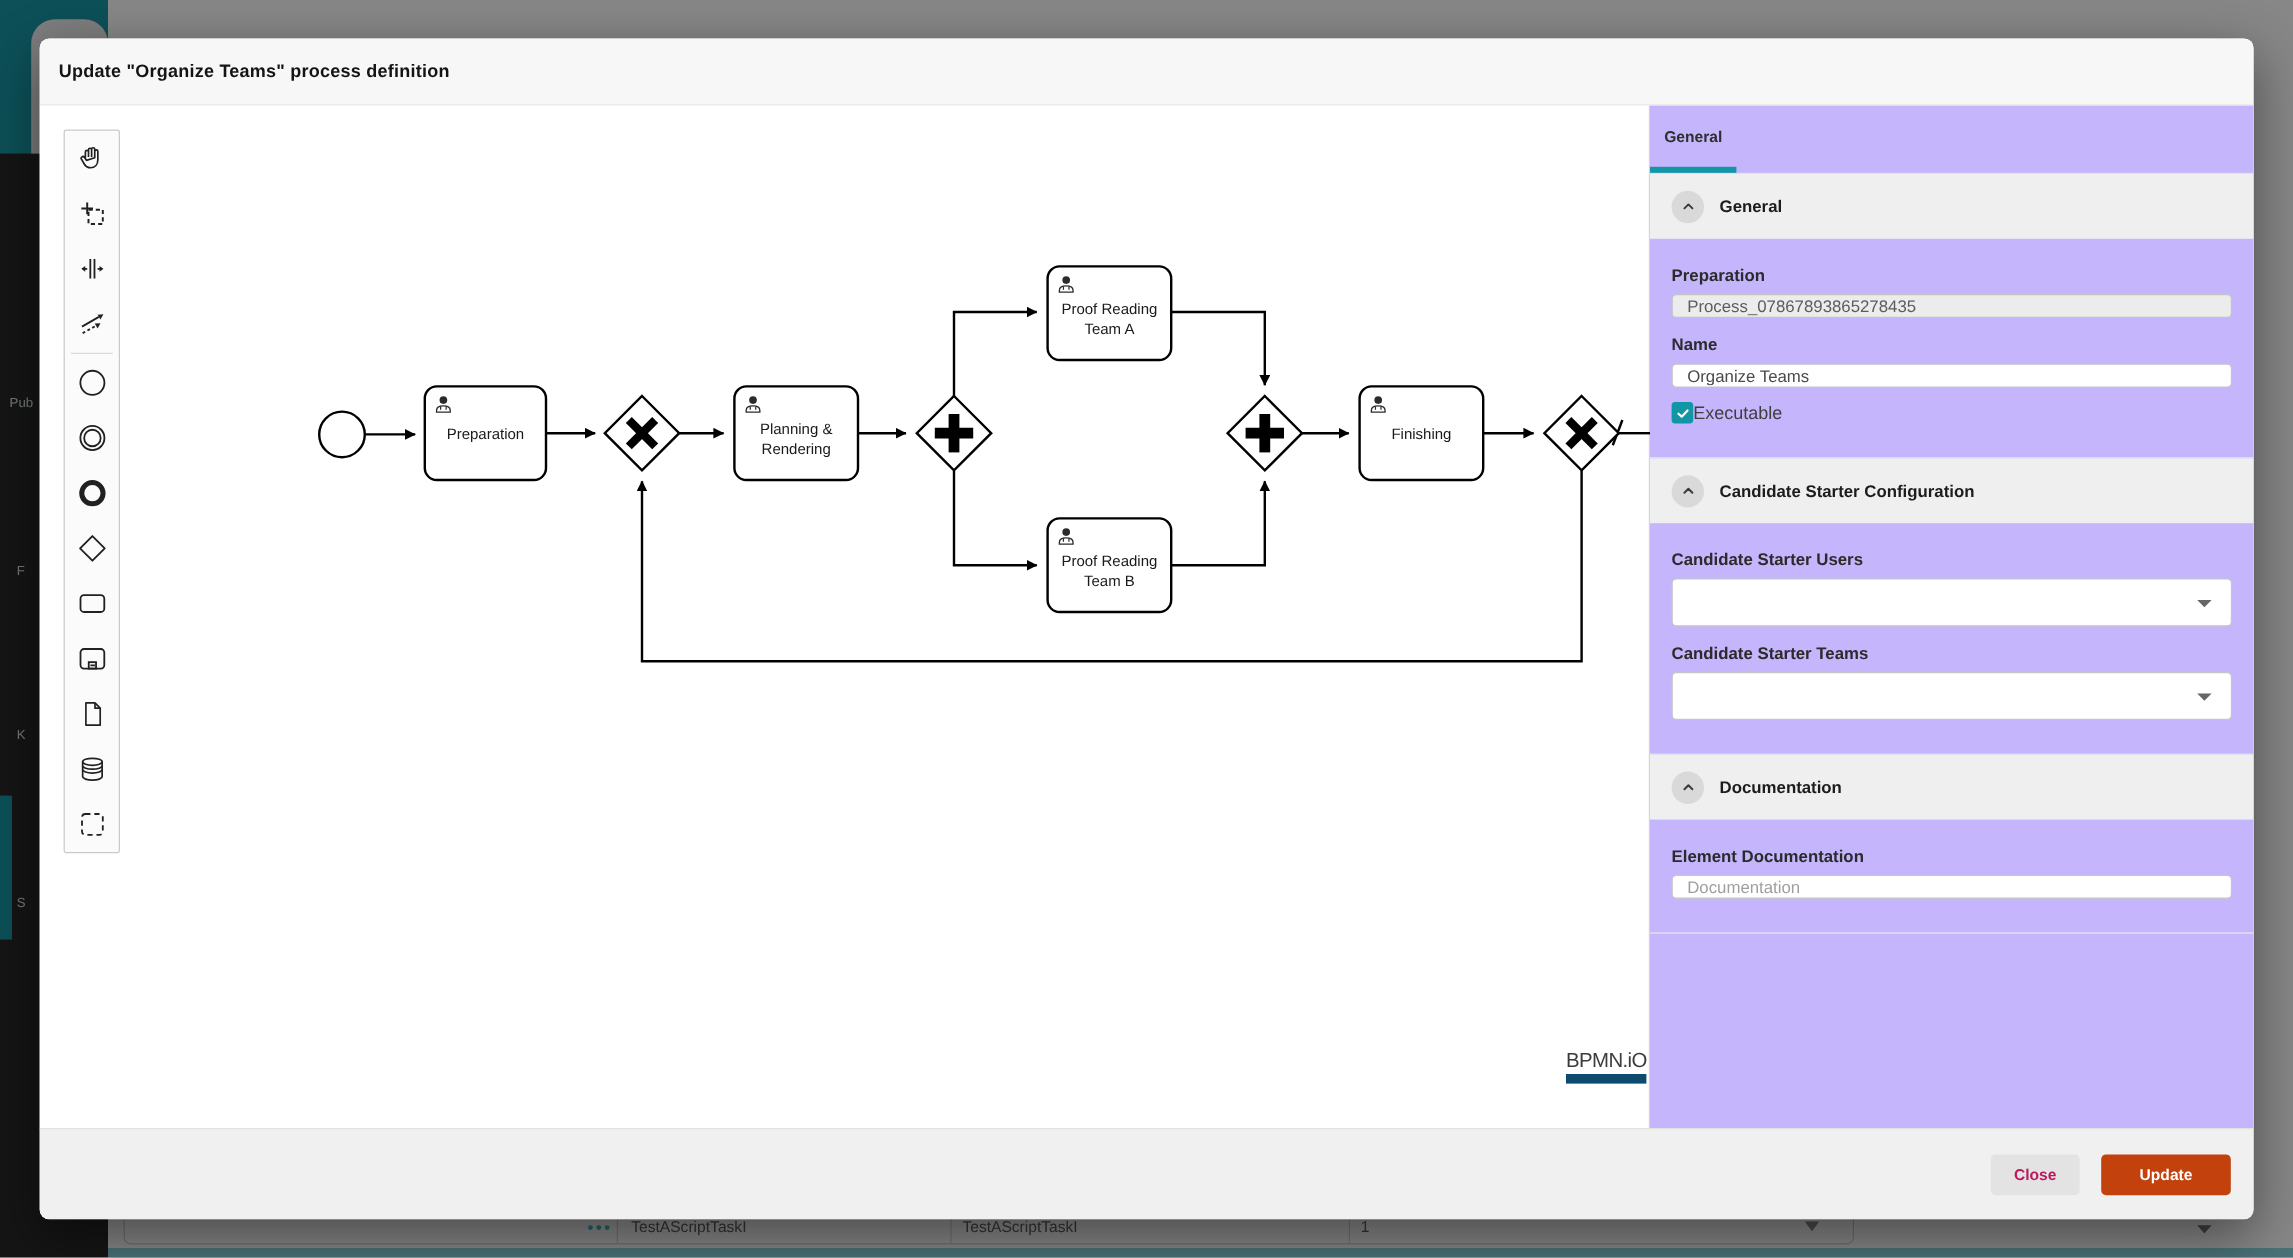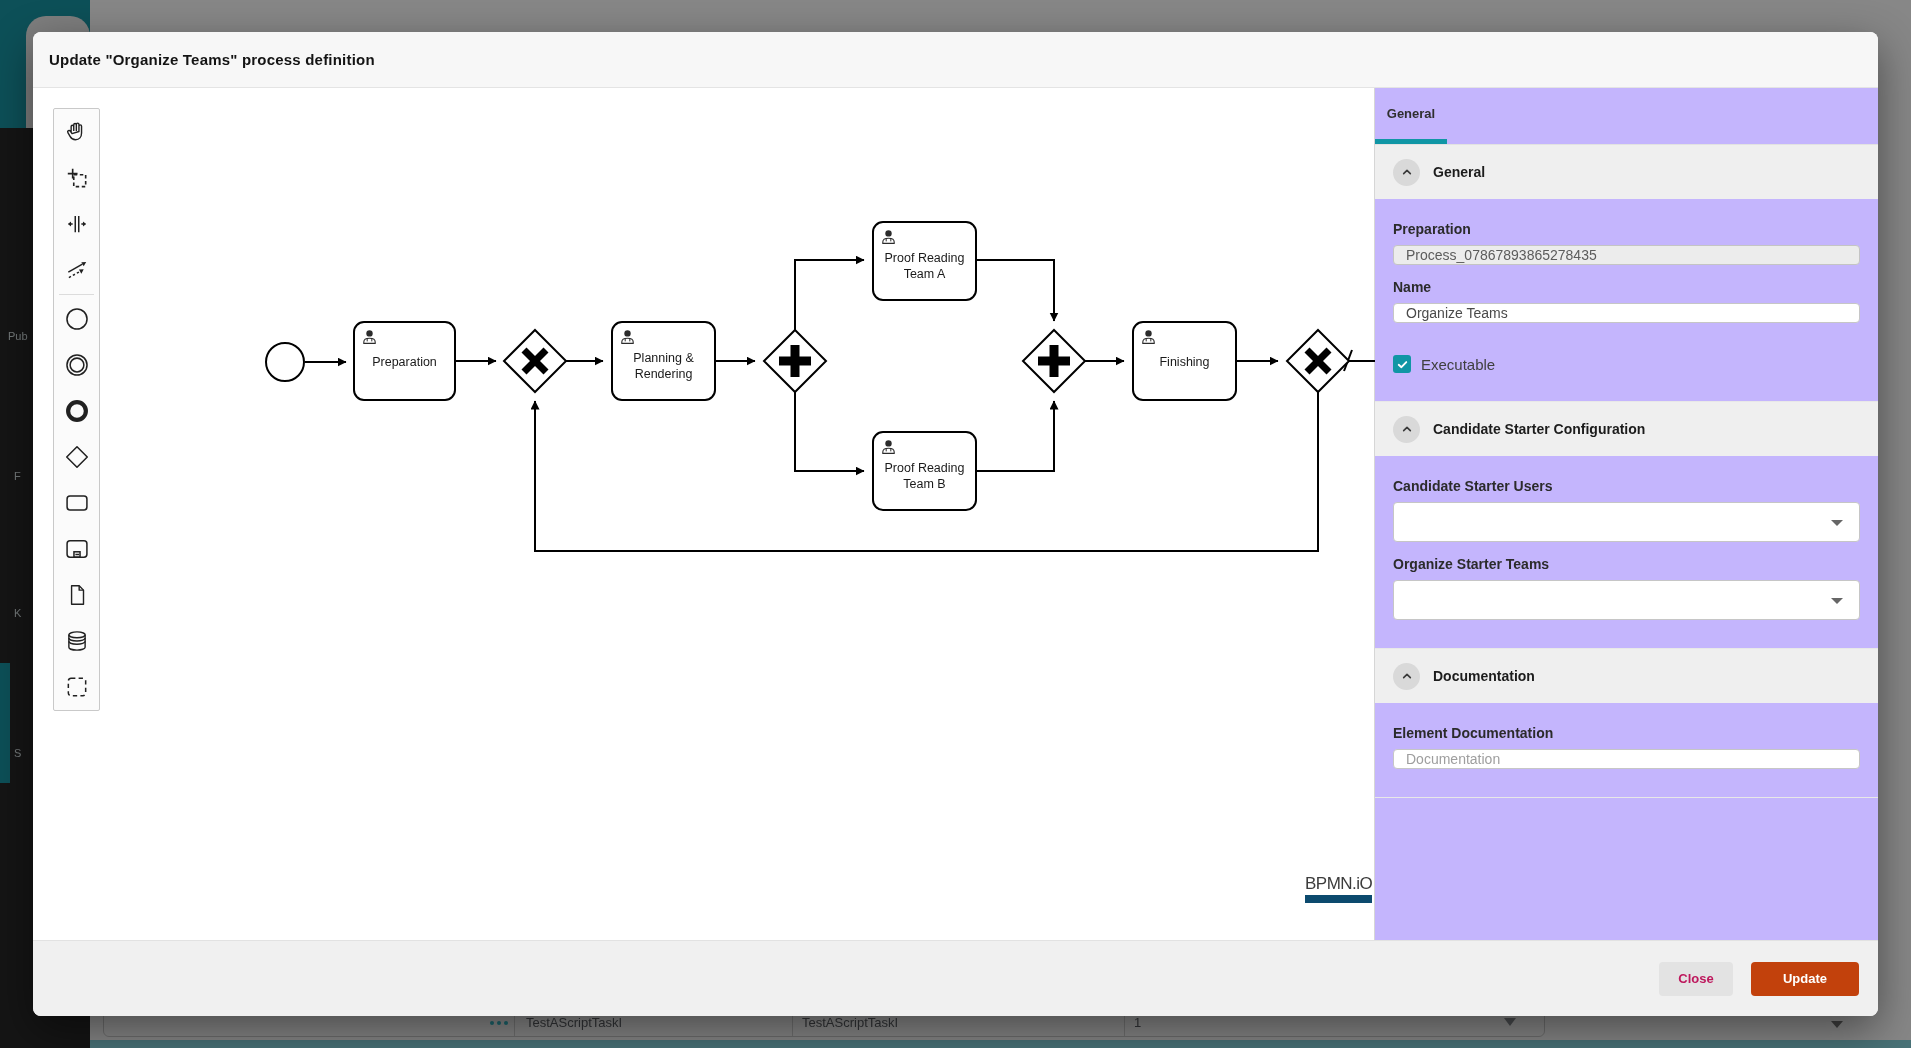--- a/index.html
+++ b/index.html
@@ -81,21 +81,21 @@
   .section-body { padding:22px 18px 28px; border-bottom:1px solid #e8e8e8; }
   .field-label { font-size:14px; font-weight:bold; color:#2b2b2b; margin:14px 0 8px; }
   .field-label:first-child { margin-top:0; }
   .text-input {
     width:100%; height:20px; border:1px solid #c6c6c6; border-radius:4px;
     padding:0 12px; font-size:14px; color:#4a4a4a; background:#fff; outline:none;
     font-family:"Liberation Sans", sans-serif;
   }
   .text-input::placeholder { color:#9e9e9e; }
   .input-disabled { background:#ececec; border-color:#c4c4c4; color:#5c5c5c; }
-  .checkbox-row { margin-top:32px; display:flex; align-items:center; gap:10px; }
+  .checkbox-row { margin-top:12px; display:flex; align-items:center; }
   .checkbox {
     width:18px; height:18px; background:#1096a5; border-radius:3px;
     display:flex; align-items:center; justify-content:center; cursor:pointer; flex:0 0 auto;
   }
   .checkbox-label { font-size:15px; color:#3f3f3f; }
   .select-box {
     position:relative; height:40px; border:1px solid #c6c6c6; border-radius:4px; background:#fff; cursor:pointer;
   }
   .select-caret {
     position:absolute; right:16px; top:17px; width:0; height:0;
@@ -386,21 +386,21 @@
                 <polyline points="7,14.5 12,9.5 17,14.5"></polyline>
               </svg>
           </div>
           <div class="section-title">Candidate Starter Configuration</div>
         </div>
         <div class="section-body">
           <div class="field-label">Candidate Starter Users</div>
           <div class="select-box">
             <div class="select-caret"></div>
           </div>
-          <div class="field-label">Organize Starter Teams</div>
+          <div class="field-label">Candidate Starter Teams</div>
           <div class="select-box">
             <div class="select-caret"></div>
           </div>
         </div>
 
         <div class="section-header">
           <div class="chev">
             <svg width="16" height="16" viewBox="0 0 24 24" fill="none" stroke="#3a3a3a" stroke-width="2.4" stroke-linecap="round" stroke-linejoin="round">
                 <polyline points="7,14.5 12,9.5 17,14.5"></polyline>
               </svg>

